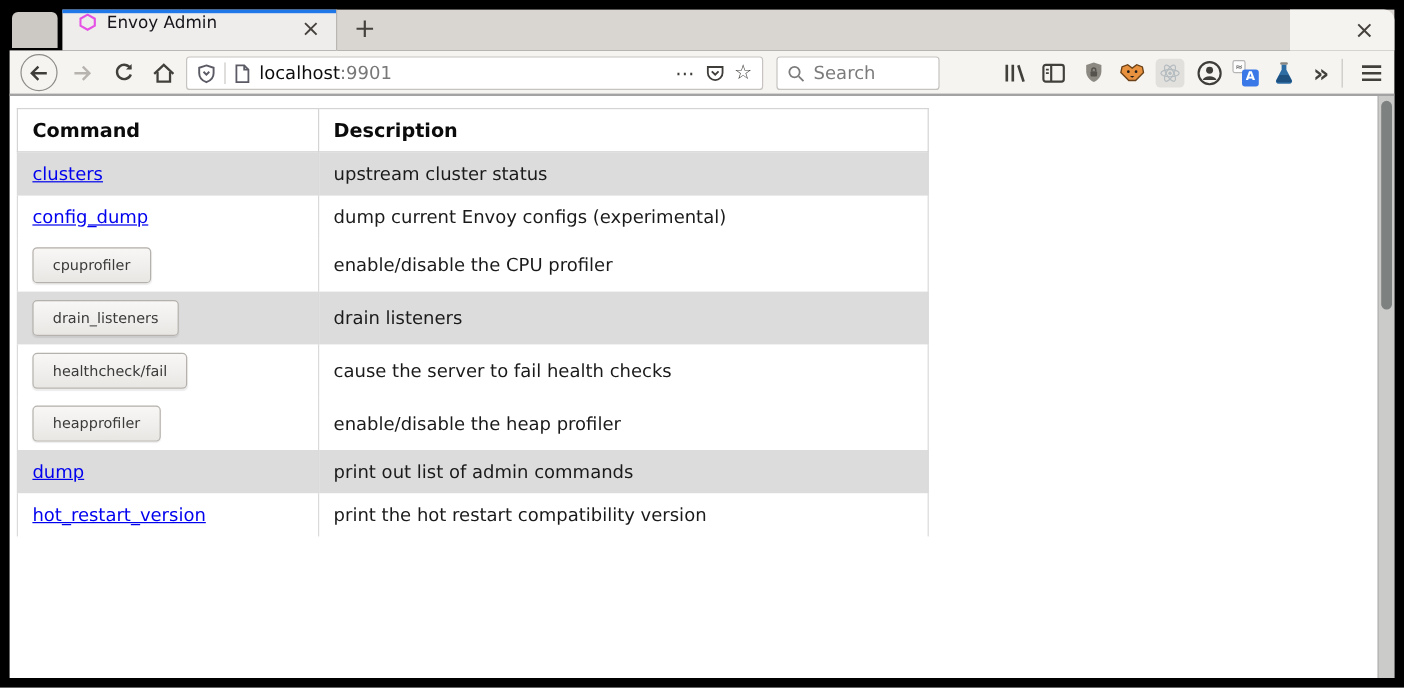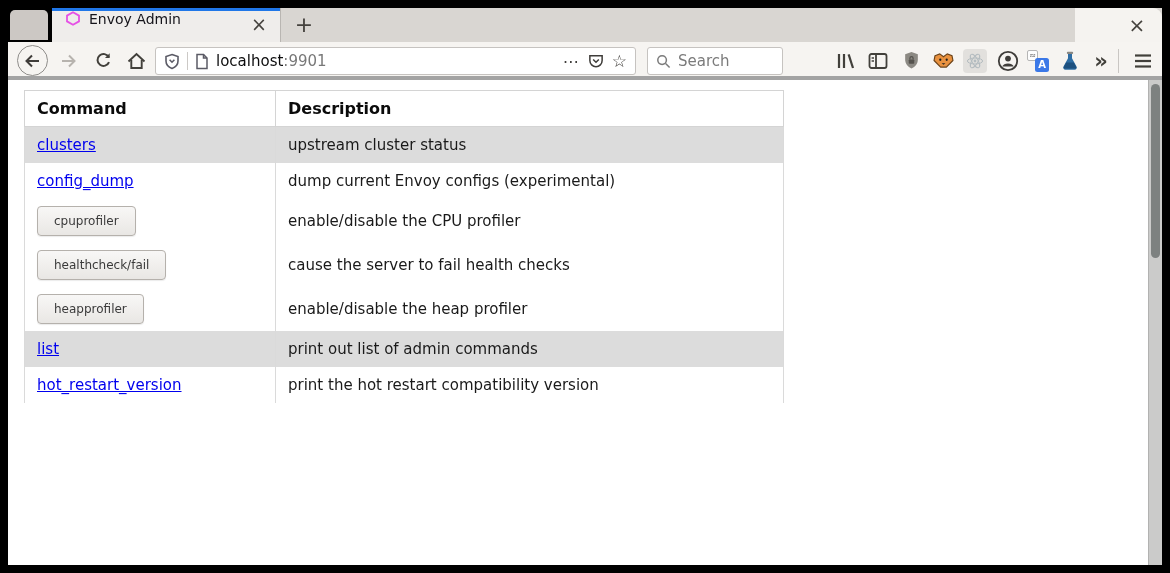--- a/index.html
+++ b/index.html
@@ -34,21 +34,21 @@
   .newtab-btn{ font-size:22px; }
   .corner-box{
     position:absolute; right:0; top:0; width:87px; height:34px;
     background:#f5f3f0; border-radius:0 9px 0 0;
     display:flex; align-items:center; justify-content:flex-end; padding-right:12px;
   }
   .window-close{ font-size:20px; }
   
   .toolbar{
     position:absolute; left:8px; top:42px; width:1154px; height:38px;
-    background:#f6f4f1; border-bottom:4px solid #a3a3a3;
+    background:#f6f4f1; border-bottom:2px solid #a3a3a3;
   }
   .tb{ position:absolute; top:0; height:37px; display:flex; align-items:center;
        justify-content:center; }
   .back-wrap{ left:7px; width:34px; }
   .back-circle{
     width:31px; height:31px; border:1px solid #8f8d8a; border-radius:50%;
     background:#f6f4f1; display:flex; align-items:center; justify-content:center;
   }
   .fwd{ left:46px; width:30px; }
   .refresh{ left:80px; width:30px; }
@@ -95,21 +95,21 @@
     background:#fff; overflow:hidden;
   }
   .scrollbar-track{
     position:absolute; right:0; top:0; width:14px; height:485px;
     background:#cbcbca; border-left:1px solid #b2b2b1;
   }
   .scrollbar-thumb{
     position:absolute; left:2px; top:4px; width:9px; height:174px;
     background:#7d8180; border-radius:4.5px;
   }
-  table.admin{ position:absolute; left:16px; top:10px; width:760px;
+  table.admin{ position:absolute; left:6px; top:10px; width:760px;
     border-collapse:collapse; table-layout:fixed; }
   table.admin col.c1{ width:251px; }
   th{
     border:1px solid #d4d4d4; text-align:left; font-size:16px; font-weight:bold;
     color:#0b0b0b; padding:7px 12px; height:36px;
   }
   td{
     border-left:1px solid #dadada; border-right:1px solid #dadada;
     font-size:15px; color:#1a1a1a; padding:7px 12px; height:36px;
     vertical-align:middle;
@@ -328,30 +328,34 @@
           <td>upstream cluster status</td>
         </tr>
         <tr>
           <td><a href="#" class="cmd-link">config_dump</a></td>
           <td>dump current Envoy configs (experimental)</td>
         </tr>
         <tr>
           <td><button class="cmd-button">cpuprofiler</button></td>
           <td>enable/disable the CPU profiler</td>
         </tr>
+        <tr class="alt">
+          <td><button class="cmd-button">drain_listeners</button></td>
+          <td>drain listeners</td>
+        </tr>
         <tr>
           <td><button class="cmd-button">healthcheck/fail</button></td>
           <td>cause the server to fail health checks</td>
         </tr>
         <tr>
           <td><button class="cmd-button">heapprofiler</button></td>
           <td>enable/disable the heap profiler</td>
         </tr>
         <tr class="alt">
-          <td><a href="#" class="cmd-link">list</a></td>
+          <td><a href="#" class="cmd-link">dump</a></td>
           <td>print out list of admin commands</td>
         </tr>
         <tr>
           <td><a href="#" class="cmd-link">hot_restart_version</a></td>
           <td>print the hot restart compatibility version</td>
         </tr>
       </tbody>
   </table>
   <div class="scrollbar-track">
     <div class="scrollbar-thumb"></div>

